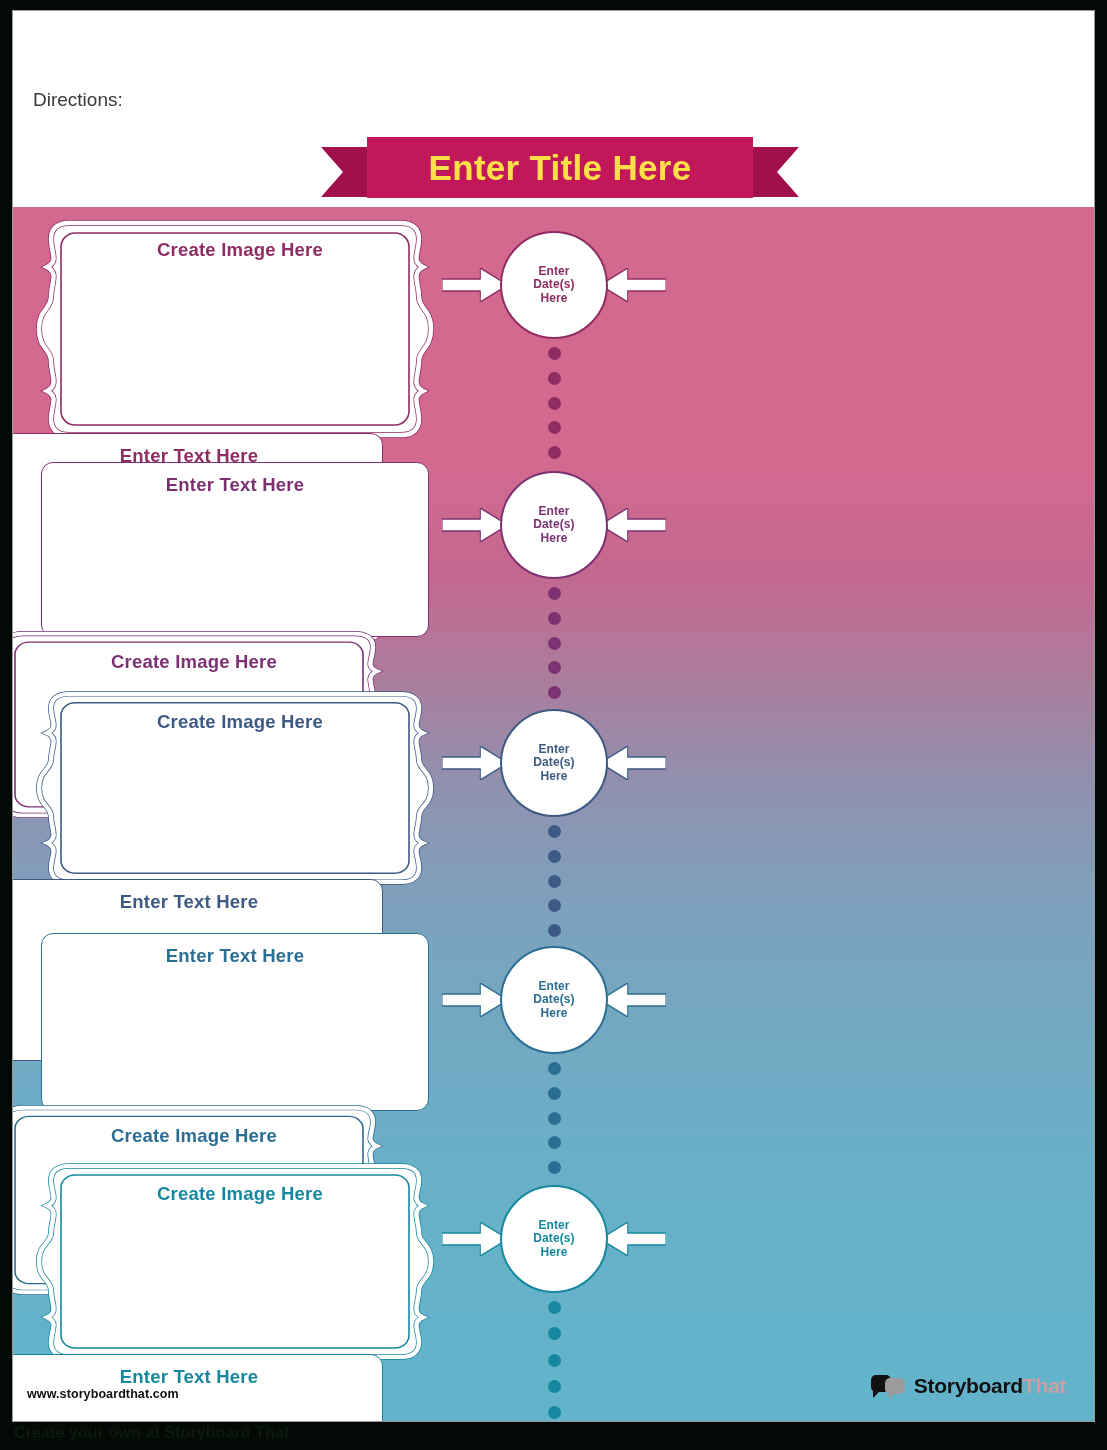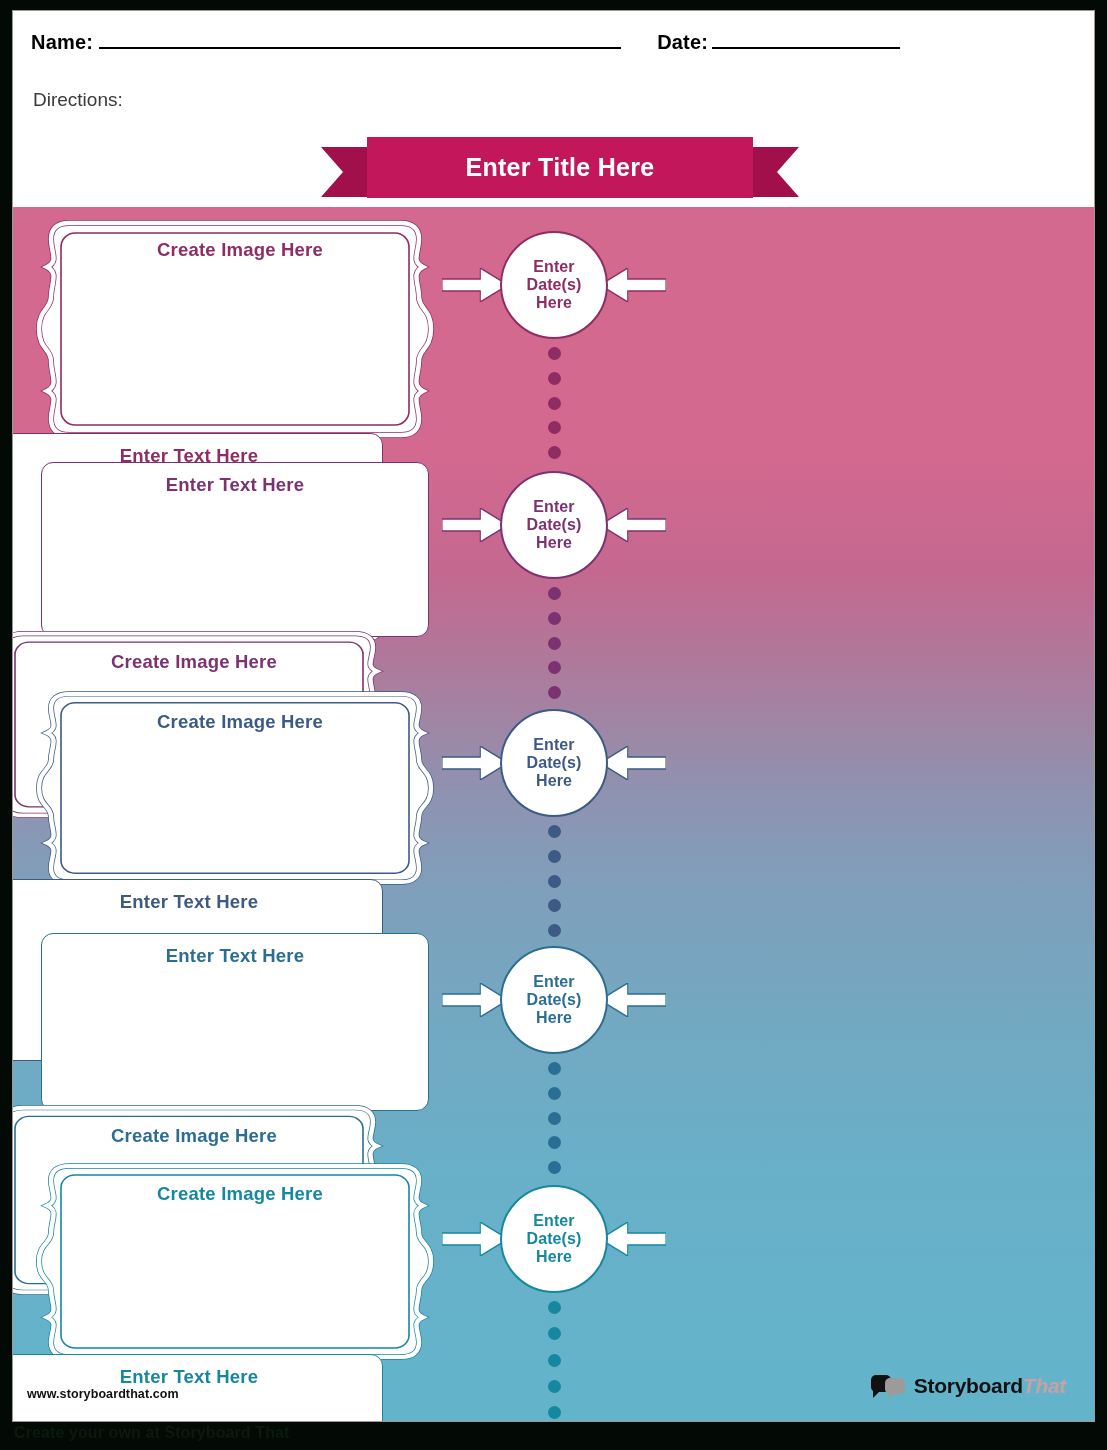--- a/index.html
+++ b/index.html
@@ -95,22 +95,22 @@
     left: 46px;
     top: 0;
     width: 386px;
     height: 61px;
     background: #c2185b;
     display: flex;
     align-items: center;
     justify-content: center;
   }
   .ribbon-main span {
-    color: #ffffff;
-    font-size: 25px;
+    color: #fde047;
+    font-size: 35px;
     font-weight: bold;
     letter-spacing: .3px;
     line-height: 1;
   }
 
   
   #body-grad {
     position: absolute;
     left: 0;
     top: 196px;
@@ -183,21 +183,21 @@
     height: 108px;
     border-radius: 50%;
     background: #fff;
     display: flex;
     align-items: center;
     justify-content: center;
     text-align: center;
     z-index: 5;
   }
   .circle span {
-    font-size: 16px;
+    font-size: 12px;
     font-weight: bold;
     line-height: 1.12;
     letter-spacing: .1px;
   }
 
   
   .arrow {
     position: absolute;
     height: 34px;
     z-index: 2;
@@ -265,45 +265,39 @@
   }
   .bub.front::after {
     content: "";
     position: absolute;
     left: 4px; bottom: -5px;
     border-left: 6px solid #9b9b9b;
     border-bottom: 6px solid transparent;
   }
   .logo-text { font-size: 21px; font-weight: bold; letter-spacing: -.3px; }
   .logo-text .sb { color: #111; }
-  .logo-text .th { color: #c9a0a3; font-style: italic; }
+  .logo-text .th { color: #c9a0a3; }
 
   #bottom-note {
     position: absolute;
     left: 14px;
     top: 1424px;
     font-size: 16px;
     font-weight: bold;
     color: #0b1a0d;
     letter-spacing: .1px;
   }
 </style>
 </head>
 <body>
 
 <div id="page">
 
   <div id="header">
 
-    <div class="name-row">
-      <span class="field-label">Name:</span>
-      <span class="rule rule-name"></span>
-      <span class="field-label date-label">Date:</span>
-      <span class="rule rule-date"></span>
-    </div>
 
     <div class="directions">Directions:</div>
 
     <div id="ribbon">
       <div class="ribbon-tail left"></div>
       <div class="ribbon-tail right"></div>
       <div class="ribbon-fold left"></div>
       <div class="ribbon-fold right"></div>
       <div class="ribbon-main">
         <span>Enter Title Here</span>

